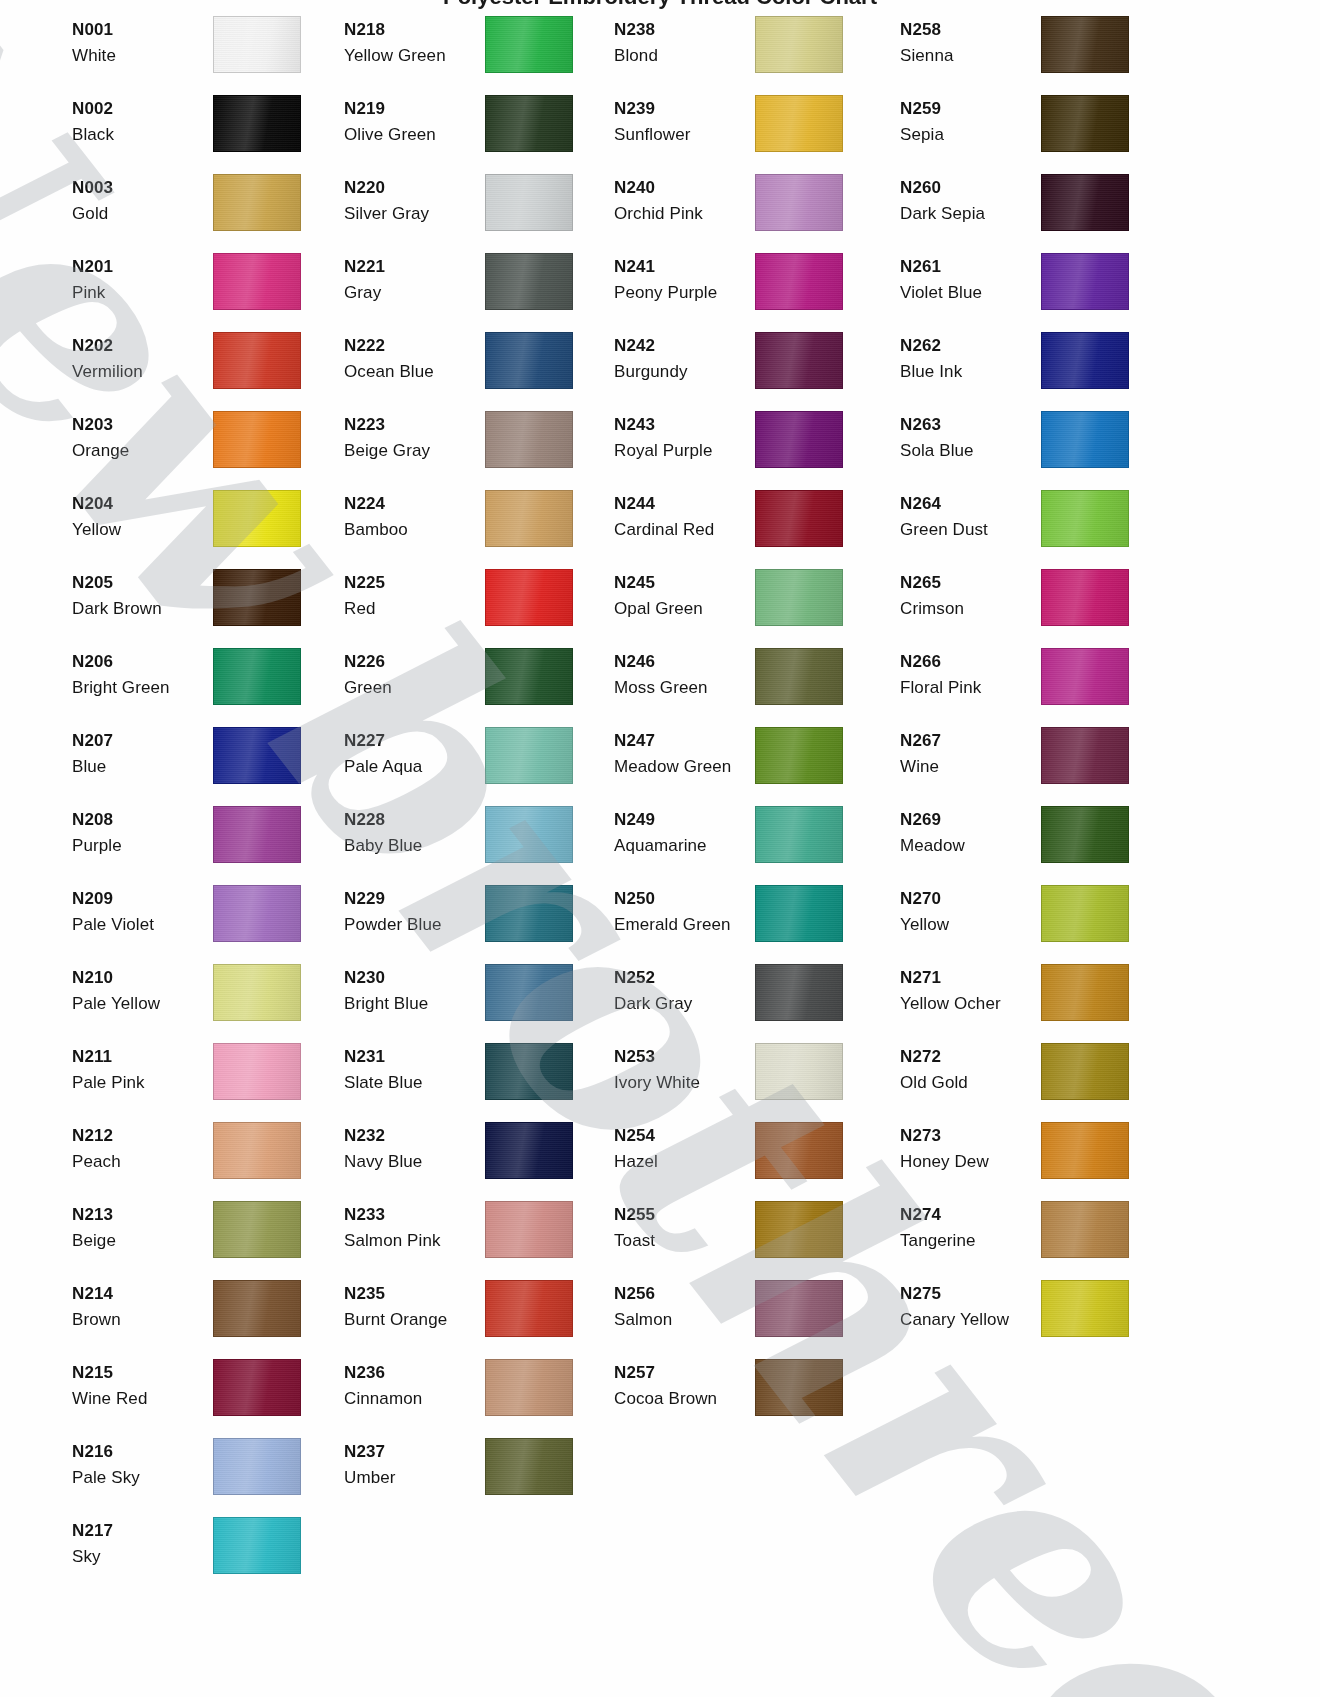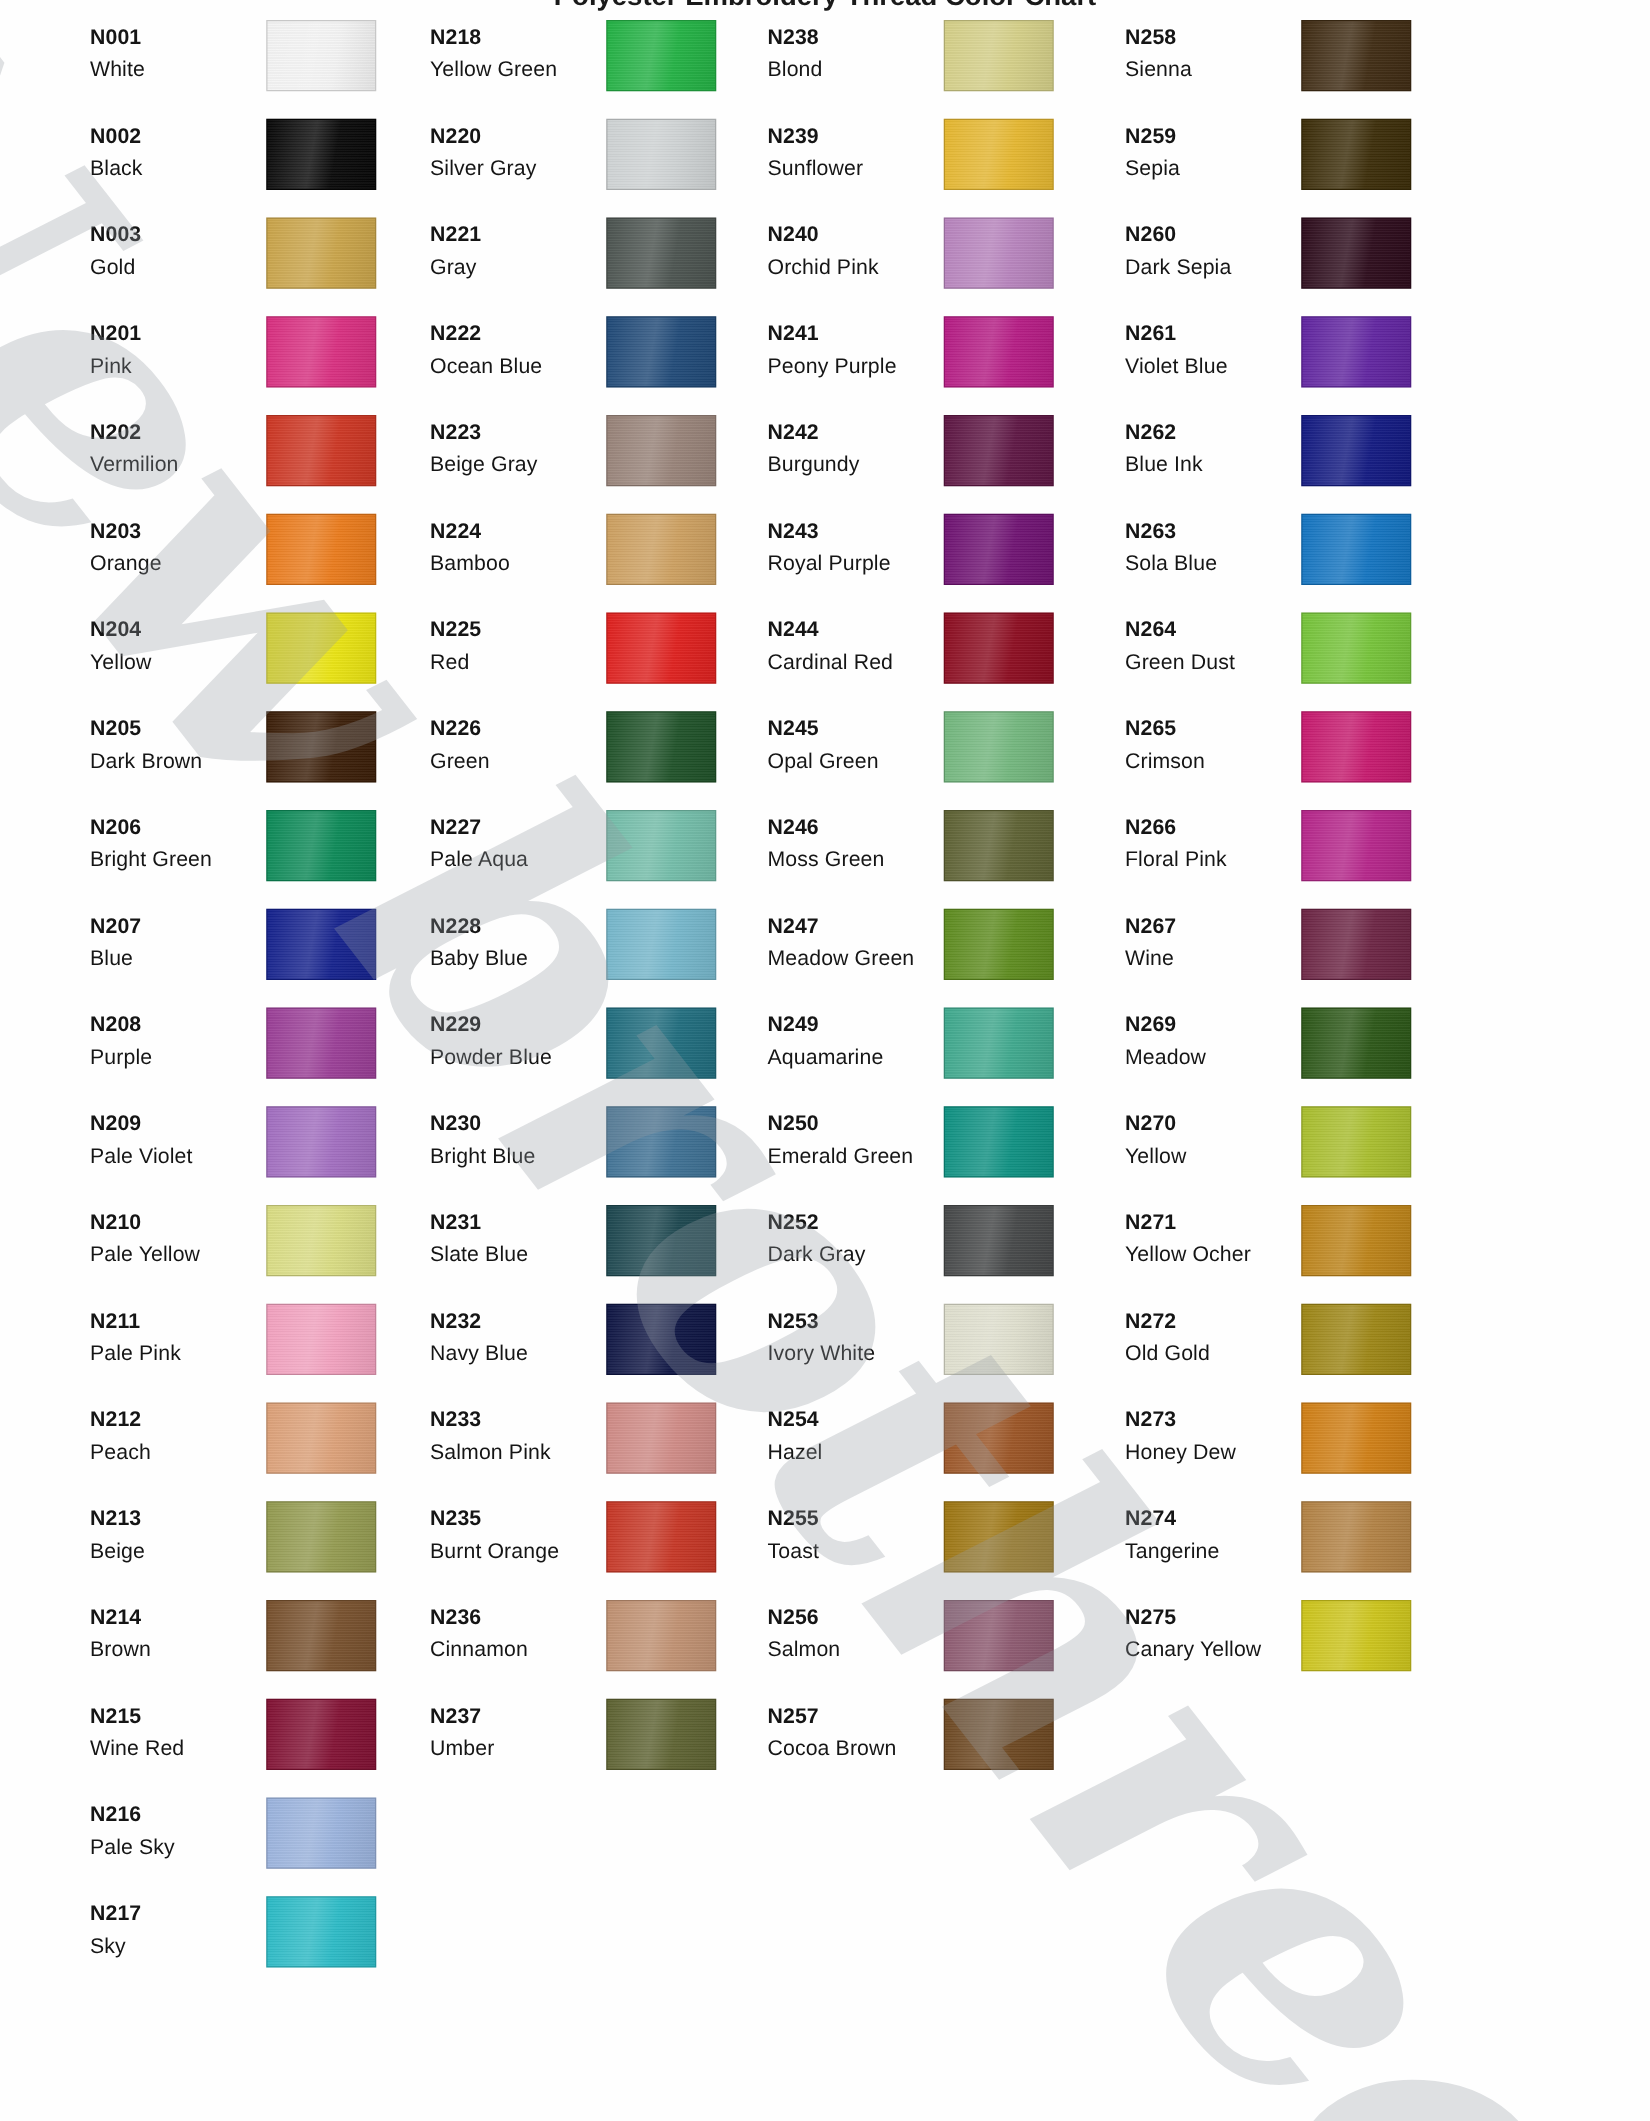--- a/index.html
+++ b/index.html
@@ -369,20 +369,30 @@
             <span class="code">N218</span>
             <span class="cname">Yellow Green</span>
           </div>
           <div class="swatch" style="background-color: rgb(36, 177, 69);">
             <div class="threads"></div>
             <div class="sheen"></div>
           </div>
         </div>
         <div class="color-row">
           <div class="swatch-labels">
+            <span class="code">N219</span>
+            <span class="cname">Olive Green</span>
+          </div>
+          <div class="swatch" style="background-color: rgb(35, 56, 31);">
+            <div class="threads"></div>
+            <div class="sheen"></div>
+          </div>
+        </div>
+        <div class="color-row">
+          <div class="swatch-labels">
             <span class="code">N220</span>
             <span class="cname">Silver Gray</span>
           </div>
           <div class="swatch" style="background-color: rgb(205, 209, 210);">
             <div class="threads"></div>
             <div class="sheen"></div>
           </div>
         </div>
         <div class="color-row">
           <div class="swatch-labels">

